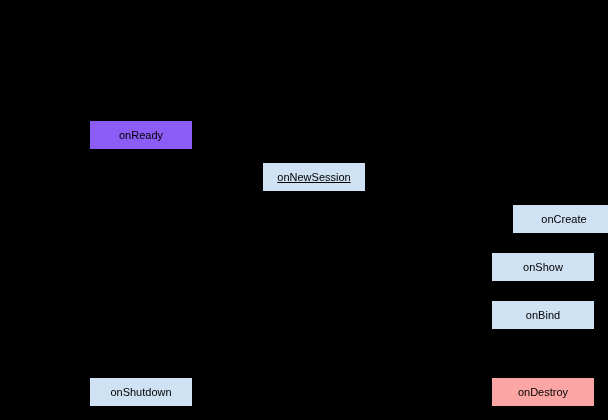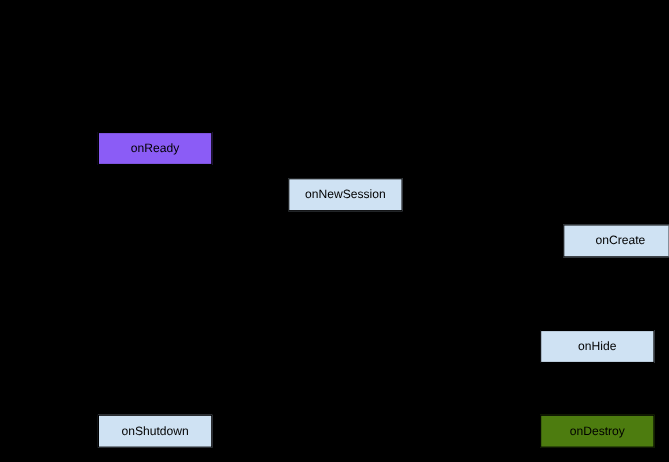--- a/index.html
+++ b/index.html
@@ -32,32 +32,35 @@
 <body>
 
 <div class="canvas" id="canvas" style="width: 608px; height: 420px; background: rgb(0, 0, 0);">
 
 
     <div class="node" style="left: 89px; top: 120px; width: 104px; height: 30px; background: #8b5cf6; border: 1px solid rgb(0, 0, 0);">
       <span class="node-label" style="color: rgb(0, 0, 0);">onReady</span>
     </div>
 
     <div class="node" style="left: 262px; top: 162px; width: 104px; height: 30px; background: rgb(207, 226, 243); border: 1px solid rgb(0, 0, 0);">
-      <span class="node-label" style="color: rgb(0, 0, 0);">onNewSession</span>
+      <span class="node-label" style="color: rgb(0, 0, 0); text-decoration: underline;">onNewSession</span>
     </div>
 
     <div class="node" style="left: 512px; top: 204px; width: 104px; height: 30px; background: rgb(207, 226, 243); border: 1px solid rgb(0, 0, 0);">
       <span class="node-label" style="color: rgb(0, 0, 0);">onCreate</span>
     </div>
 
+    <div class="node" style="left: 491px; top: 252px; width: 104px; height: 30px; background: rgb(207, 226, 243); border: 1px solid rgb(0, 0, 0);">
+      <span class="node-label" style="color: rgb(0, 0, 0);">onShow</span>
+    </div>
 
     <div class="node" style="left: 491px; top: 300px; width: 104px; height: 30px; background: rgb(207, 226, 243); border: 1px solid rgb(0, 0, 0);">
-      <span class="node-label" style="color: rgb(0, 0, 0);">onHide</span>
+      <span class="node-label" style="color: rgb(0, 0, 0);">onBind</span>
     </div>
 
     <div class="node" style="left: 89px; top: 377px; width: 104px; height: 30px; background: rgb(207, 226, 243); border: 1px solid rgb(0, 0, 0);">
       <span class="node-label" style="color: rgb(0, 0, 0);">onShutdown</span>
     </div>
 
-    <div class="node" style="left: 491px; top: 377px; width: 104px; height: 30px; background: #4d7c0f; border: 1px solid rgb(0, 0, 0);">
+    <div class="node" style="left: 491px; top: 377px; width: 104px; height: 30px; background: #fca5a5; border: 1px solid rgb(0, 0, 0);">
       <span class="node-label" style="color: rgb(0, 0, 0);">onDestroy</span>
     </div>
   </div>
 
 </body></html>

